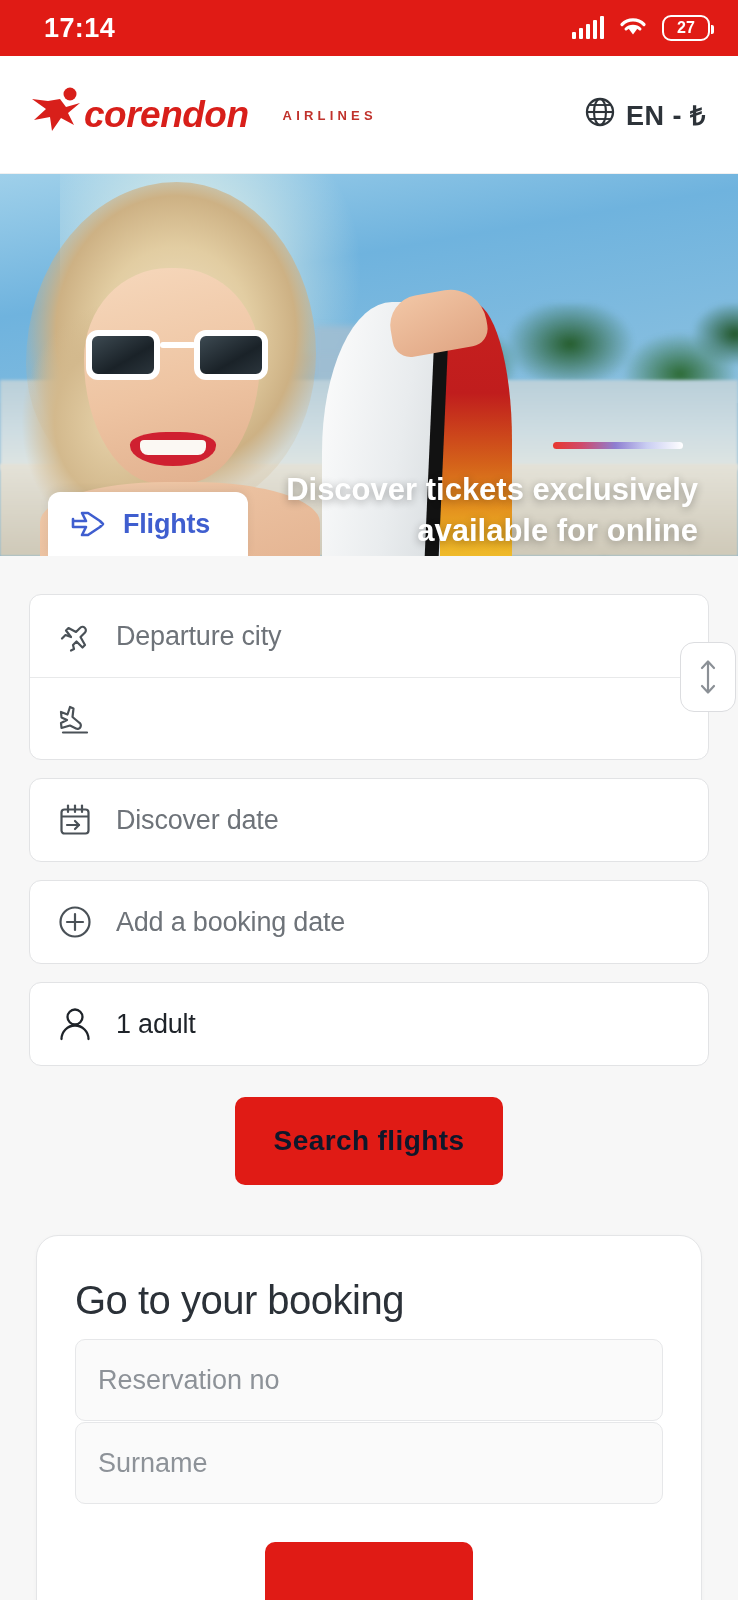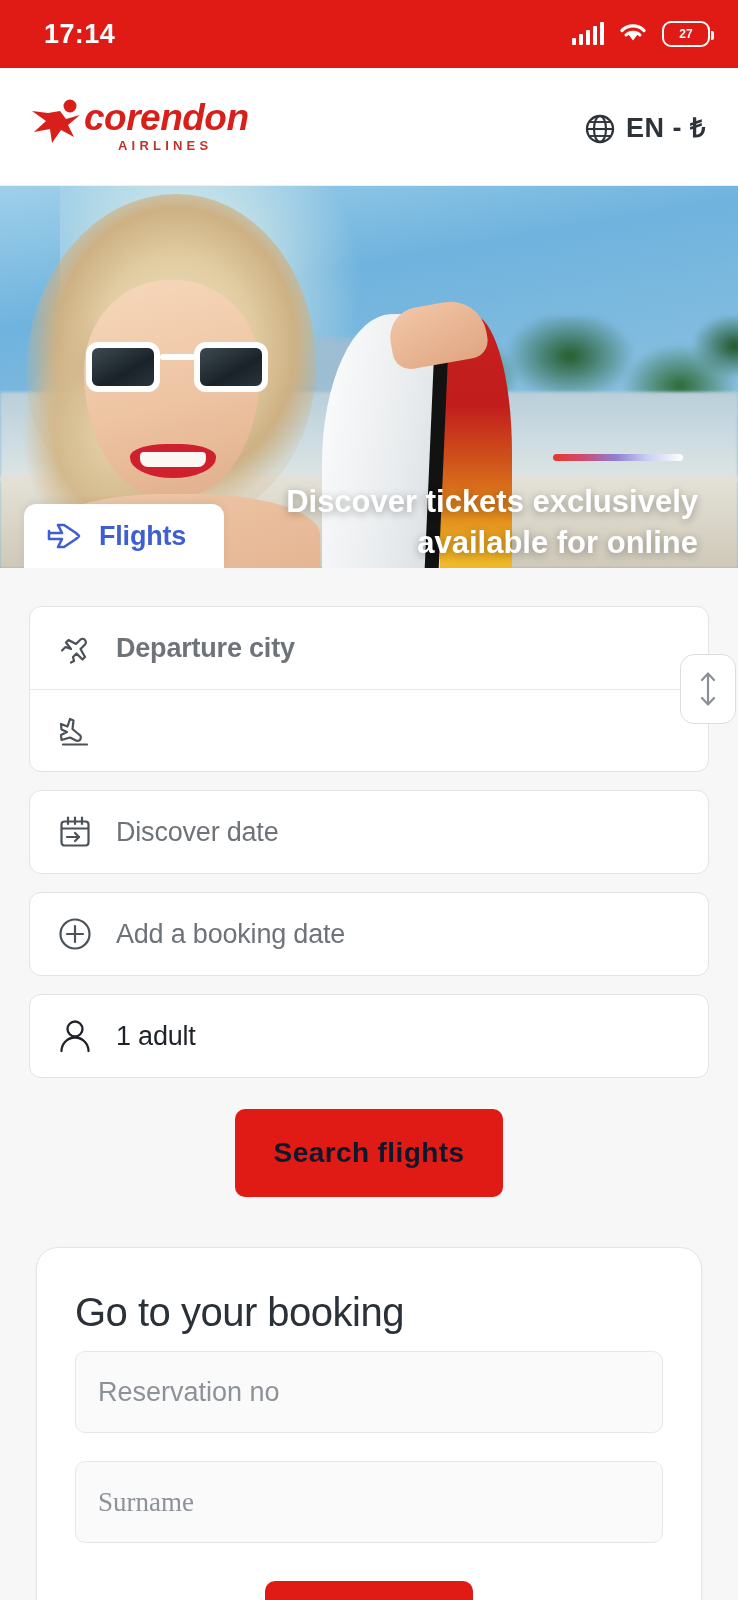--- a/index.html
+++ b/index.html
@@ -16,21 +16,21 @@
     position: relative;
     width: 738px;
     height: 1600px;
     overflow: hidden;
     background: #f7f7f7;
   }
 
   
   .status-bar {
     position: relative;
-    height: 68px;
+    height: 56px;
     background: #e01b15;
     display: flex;
     align-items: center;
     justify-content: space-between;
     padding: 0 28px 0 44px;
   }
   .status-time {
     color: #ffffff;
     font-size: 27px;
     font-weight: bold;
@@ -74,21 +74,21 @@
     position: absolute;
     right: -6px;
     top: 8px;
     width: 3px;
     height: 9px;
     background: #ffffff;
     border-radius: 0 2px 2px 0;
   }
   .battery span {
     color: #ffffff;
-    font-size: 12px;
+    font-size: 16px;
     font-weight: bold;
     line-height: 1;
   }
 
   
   .site-header {
     height: 118px;
     background: #ffffff;
     display: flex;
     align-items: center;
@@ -97,22 +97,22 @@
     border-bottom: 1px solid #f0f0f0;
   }
   .logo-wrap {
     display: flex;
     align-items: center;
     gap: 4px;
   }
   .logo-star { width: 54px; height: 58px; display: block; }
   .logo-text-block {
     display: flex;
-    flex-direction: column;
-    align-items: flex-start;
+    flex-direction: row;
+    align-items: center;
     margin-left: -4px;
   }
   .logo-word {
     font-size: 37px;
     font-weight: bold;
     font-style: italic;
     color: #d81f1a;
     line-height: 0.95;
     letter-spacing: -0.5px;
   }
@@ -120,21 +120,21 @@
     font-size: 13px;
     font-weight: bold;
     color: #c0322c;
     letter-spacing: 4.2px;
     margin-top: 2px;
     margin-left: 34px;
   }
 
   .lang-switch {
     display: flex;
-    align-items: flex-end;
+    align-items: flex-start;
     gap: 10px;
     cursor: pointer;
   }
   .globe { width: 32px; height: 32px; display: block; }
   .lang-label {
     font-size: 27px;
     font-weight: bold;
     color: #2d3339;
     letter-spacing: 0.5px;
     white-space: nowrap;
@@ -272,21 +272,21 @@
     text-align: right;
     color: #ffffff;
     font-size: 31px;
     font-weight: bold;
     line-height: 1.32;
     text-shadow: 0 2px 8px rgba(0,0,0,0.32);
   }
 
   .flights-tab {
     position: absolute;
-    left: 24px;
+    left: 48px;
     bottom: 0;
     width: 200px;
     height: 64px;
     background: #ffffff;
     border-radius: 12px 12px 0 0;
     display: flex;
     align-items: center;
     gap: 17px;
     padding: 0 22px;
     box-shadow: 0 -2px 10px rgba(0,0,0,0.07);
@@ -300,21 +300,20 @@
   }
 
   
   .search-area { padding: 38px 29px 0 29px; }
 
   .field-group {
     background: #ffffff;
     border: 1px solid #e2e3e5;
     border-radius: 12px;
     position: relative;
-    font-weight: bold;
   }
   .field {
     height: 82px;
     display: flex;
     align-items: center;
     gap: 22px;
     padding: 0 26px;
   }
   .field + .field { border-top: 1px solid #e8e9ea; }
   .field-icon { width: 38px; display: flex; align-items: center; justify-content: center; flex: 0 0 38px; }
@@ -384,21 +383,21 @@
     background: #fafafa;
     border: 1px solid #e6e7e9;
     border-radius: 10px;
     padding: 0 22px;
     font-family: "Liberation Sans", sans-serif;
     font-size: 27px;
     color: #1e2329;
     outline: none;
   }
   .booking-input::placeholder { color: #8d9298; }
-  .booking-input + .booking-input { margin-top: 28px; font-family: Liberation Serif, serif; }
+  .booking-input + .booking-input { margin-top: 1px; }
 
   .booking-btn-wrap { display: flex; justify-content: center; margin-top: 38px; }
   .booking-btn {
     width: 208px;
     height: 80px;
     background: #e01b15;
     border: none;
     border-radius: 10px;
     color: #ffffff;
     font-family: "Liberation Sans", sans-serif;

